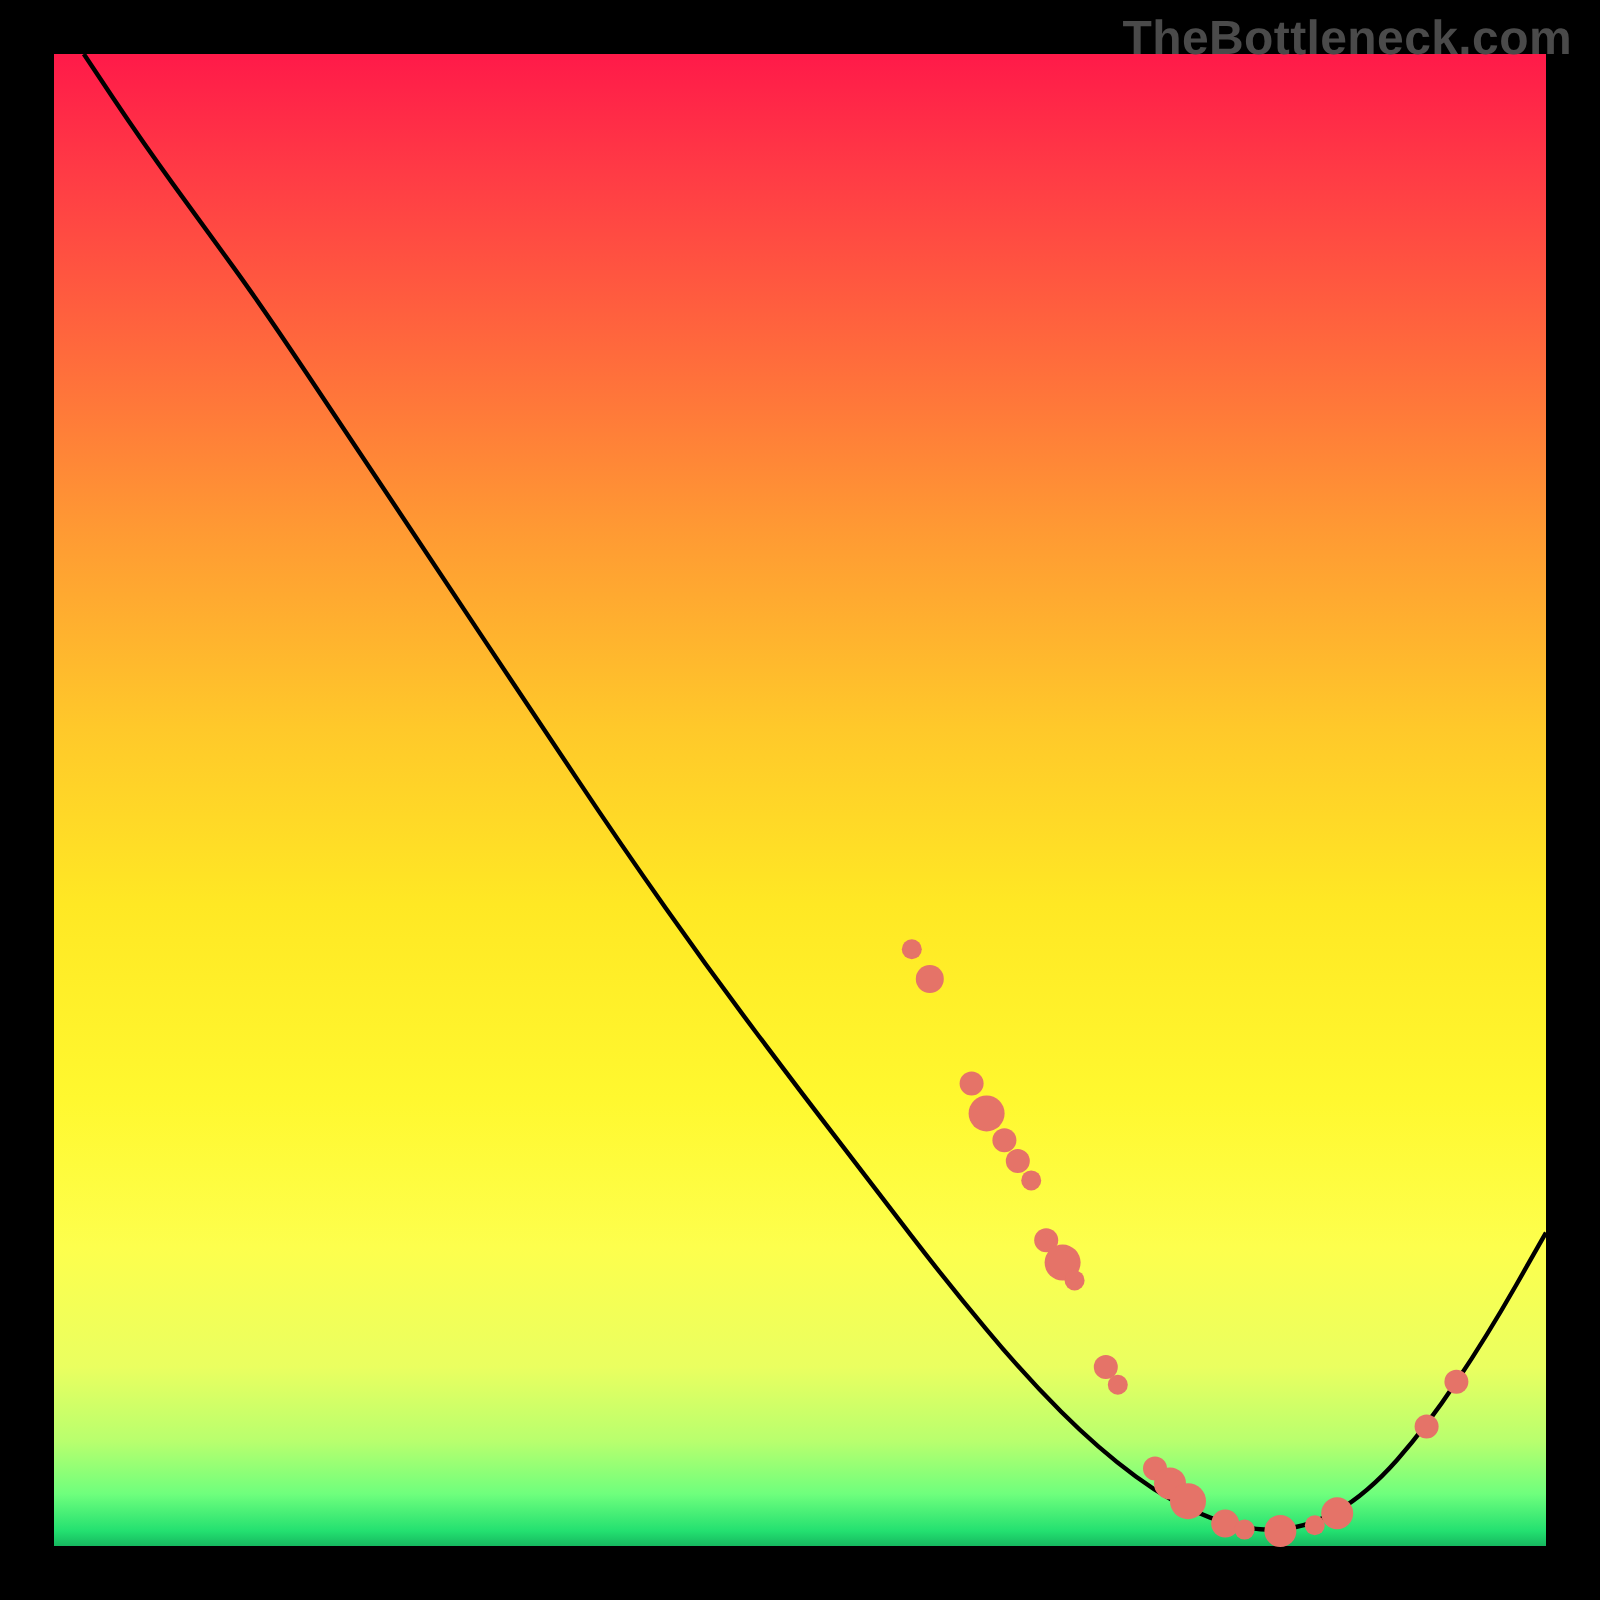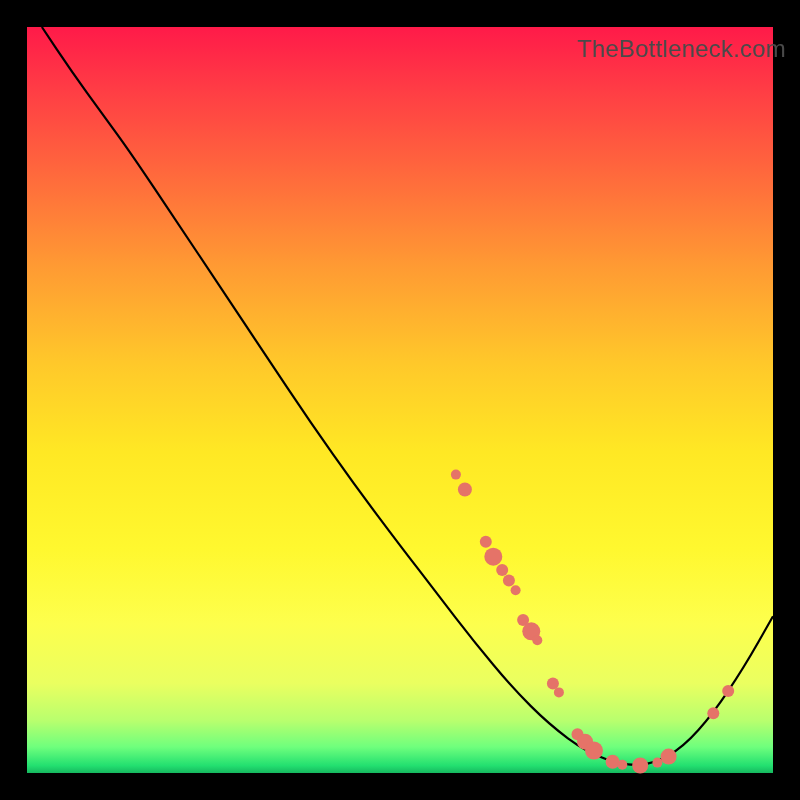--- a/index.html
+++ b/index.html
@@ -31,24 +31,23 @@
       #6fff7d 96.5%,
       #23e070 99%,
       #16b85f 100%);
   }
   .watermark {
     position: absolute;
     top: 6px;
     right: 14px;
     color: #4a4a4a;
     font-size: 24px;
-    font-weight: 400;
+    font-weight: 700;
     letter-spacing: 0.2px;
     user-select: none;
-    margin-top: 29px;
   }
   svg.plot {
     position: absolute;
     left: 0; top: 0;
     width: 746px;
     height: 746px;
     overflow: visible;
   }
   .curve {
     fill: none;

